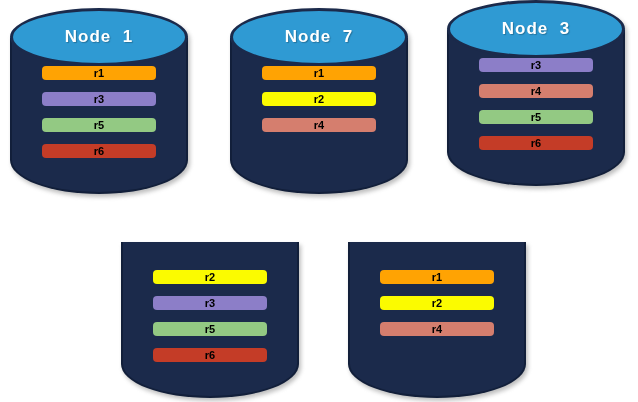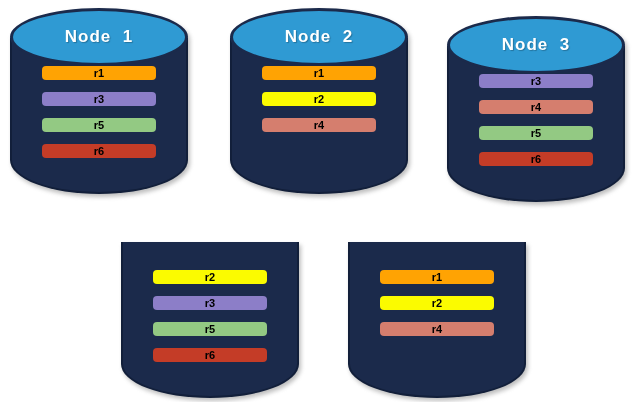--- a/index.html
+++ b/index.html
@@ -16,21 +16,21 @@
     overflow: hidden;
   }
   .node {
     position: absolute;
     width: 178px;
     height: 186px;
     filter: drop-shadow(2px 3px 2px rgba(110,110,110,0.45));
   }
   .pos-0 { left: 10px;  top: 8px; }
   .pos-1 { left: 230px; top: 8px; }
-  .pos-2 { left: 447px; top: 16px; }
+  .pos-2 { left: 447px; top: 0; }
   .pos-3 { left: 121px; top: 212px; }
   .pos-4 { left: 348px; top: 212px; }
 
   .cyl-body {
     position: absolute;
     left: 0; right: 0;
     top: 30px; bottom: 0;
     background: var(--body-color, #1B2A4B);
     border: 2px solid var(--outline-color, #121F3A);
     border-top: none;
@@ -100,21 +100,21 @@
           <span>r5</span>
         </div>
         <div class="bar" style="background: rgb(196, 60, 39);">
           <span>r6</span>
         </div>
       </div>
     </div>
     <div class="node pos-1">
       <div class="cyl-body"></div>
       <div class="cyl-top">
-        <span class="node-title">Node  2</span>
+        <span class="node-title">Node  7</span>
       </div>
       <div class="bars">
         <div class="bar" style="background: rgb(255, 163, 3);">
           <span>r1</span>
         </div>
         <div class="bar" style="background: rgb(251, 251, 0);">
           <span>r2</span>
         </div>
         <div class="bar" style="background: rgb(213, 126, 110);">
           <span>r4</span>

